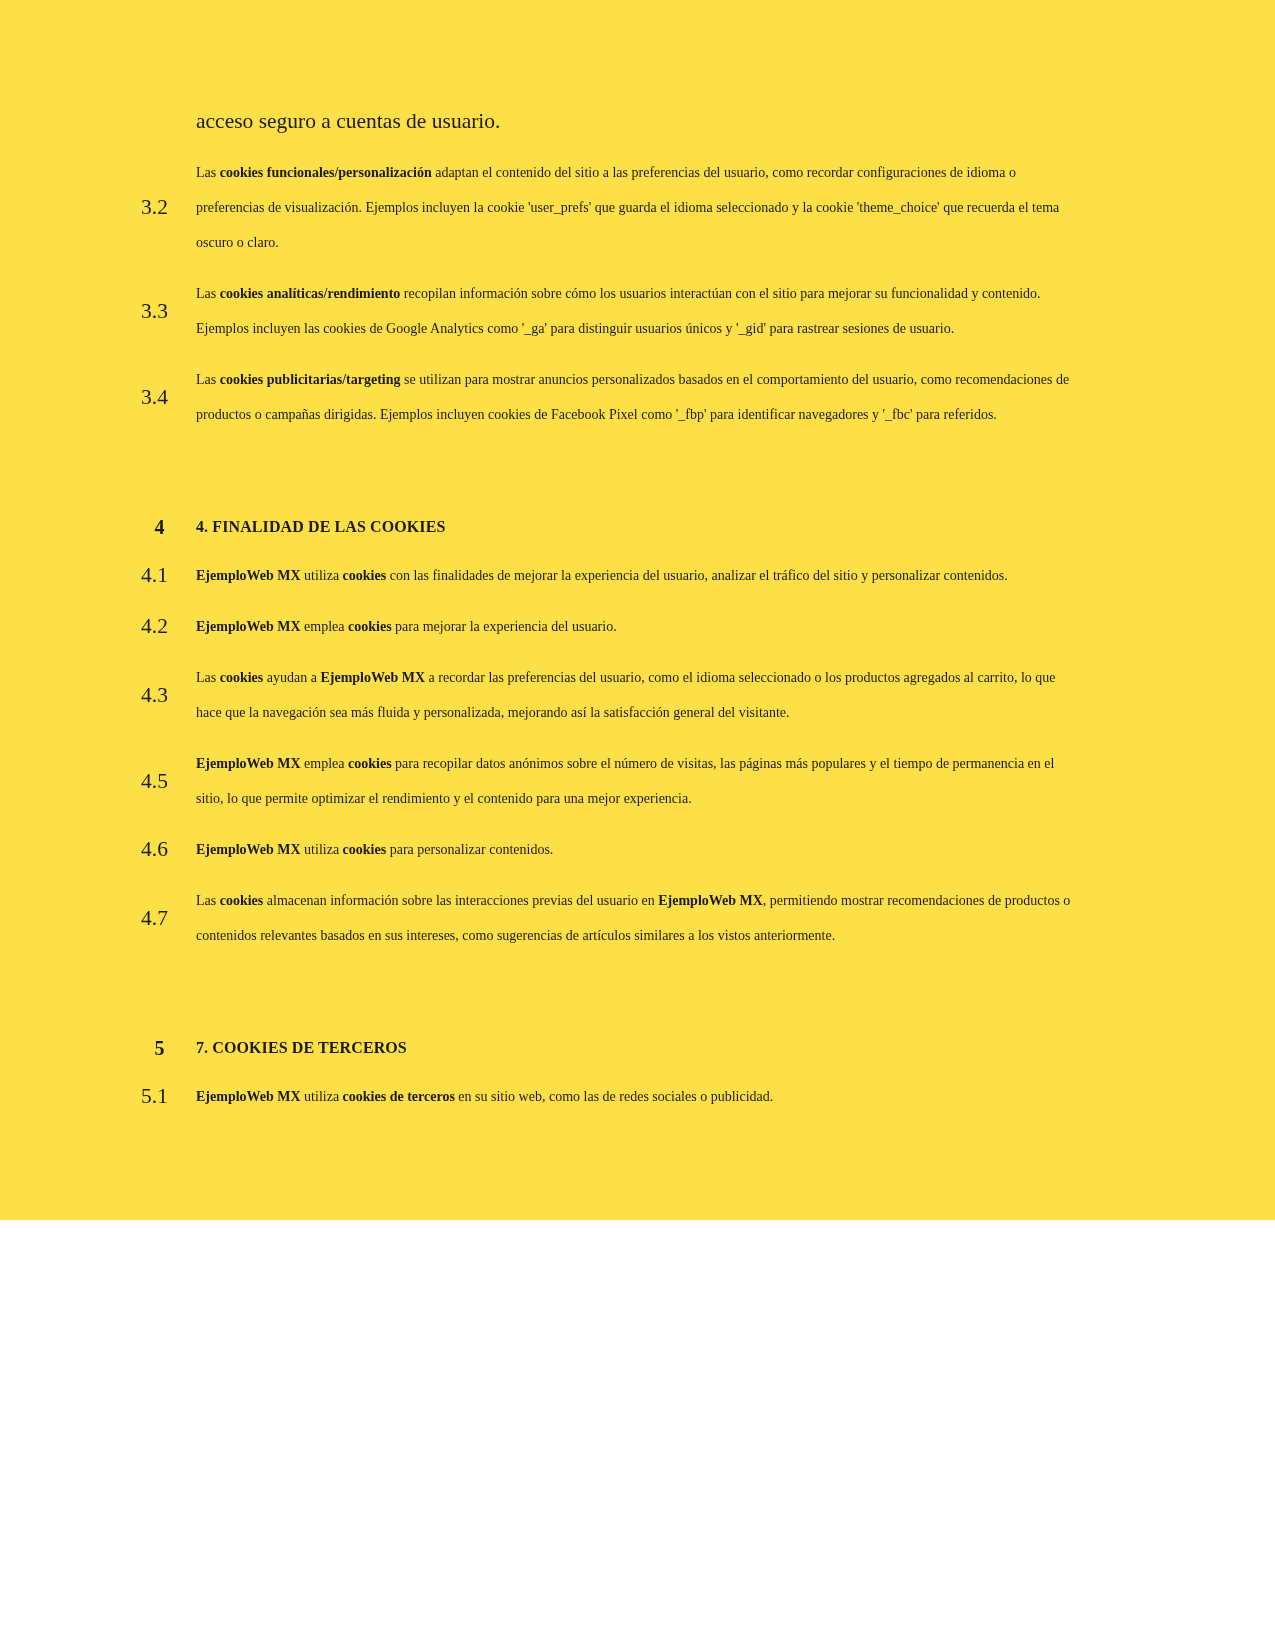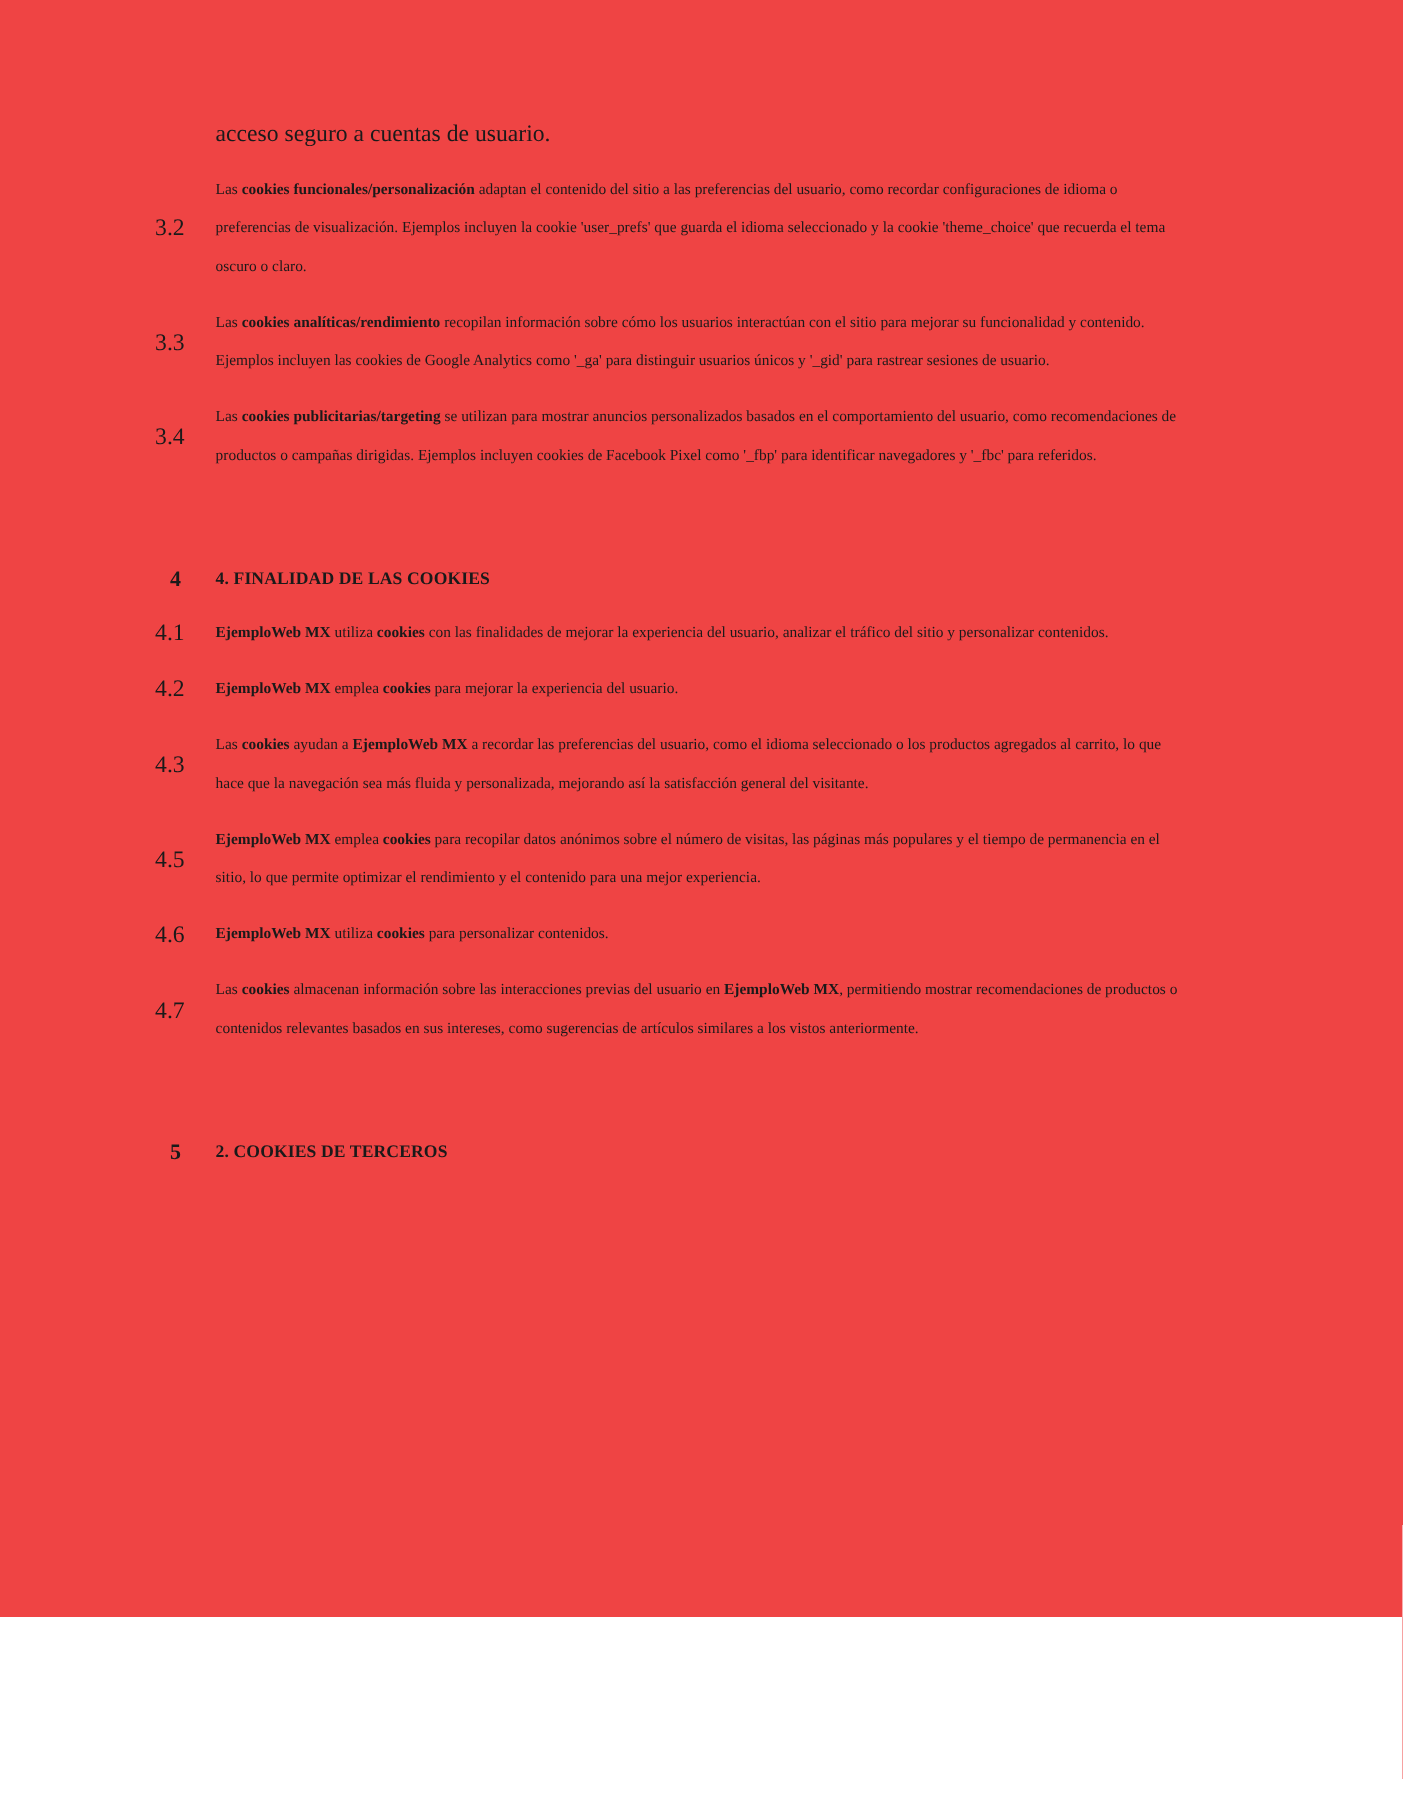--- a/index.html
+++ b/index.html
@@ -3,22 +3,22 @@
 <meta charset="utf-8">
 <style>
   html, body {
     margin: 0;
     padding: 0;
     background: #ffffff;
   }
   .page {
     position: relative;
     width: 1275px;
-    height: 1470px;
-    background: #ef4444;
+    height: 1220px;
+    background: #fde047;
     font-family: "Liberation Serif", "DejaVu Serif", serif;
     color: #1a1a1a;
     box-sizing: border-box;
     overflow: hidden;
   }
   .content {
     position: absolute;
     left: 141px;
     top: 104px;
     width: 935px;
@@ -124,18 +124,22 @@
           <div class="clause-num">4.6</div>
           <div class="clause-body"><b>EjemploWeb MX</b><span> utiliza </span><b>cookies</b><span> para personalizar contenidos.</span></div>
         </div>
         <div class="clause">
           <div class="clause-num">4.7</div>
           <div class="clause-body"><span>Las </span><b>cookies</b><span> almacenan información sobre las interacciones previas del usuario en </span><b>EjemploWeb MX</b><span>, permitiendo mostrar recomendaciones de productos o contenidos relevantes basados en sus intereses, como sugerencias de artículos similares a los vistos anteriormente.</span></div>
         </div>
         <div class="gap-after-group"></div>
         <div class="section-head">
           <div class="section-num">5</div>
-          <div class="section-title">2. COOKIES DE TERCEROS</div>
+          <div class="section-title">7. COOKIES DE TERCEROS</div>
+        </div>
+        <div class="clause">
+          <div class="clause-num">5.1</div>
+          <div class="clause-body"><b>EjemploWeb MX</b><span> utiliza </span><b>cookies de terceros</b><span> en su sitio web, como las de redes sociales o publicidad.</span></div>
         </div>
       </div>
 
   </div>
 </div>
 
 </body></html>

